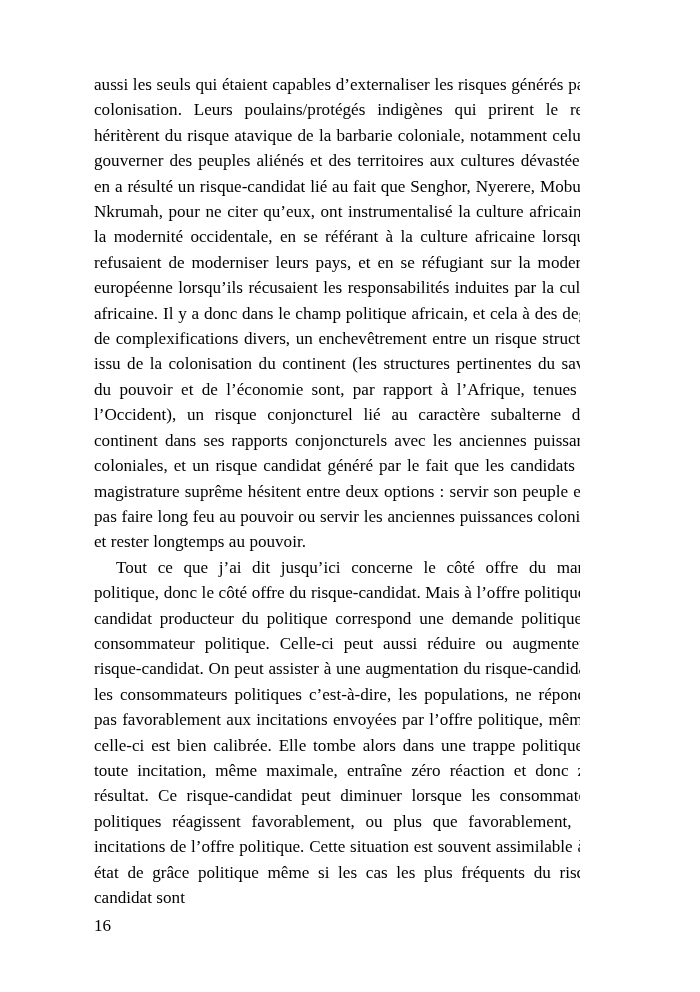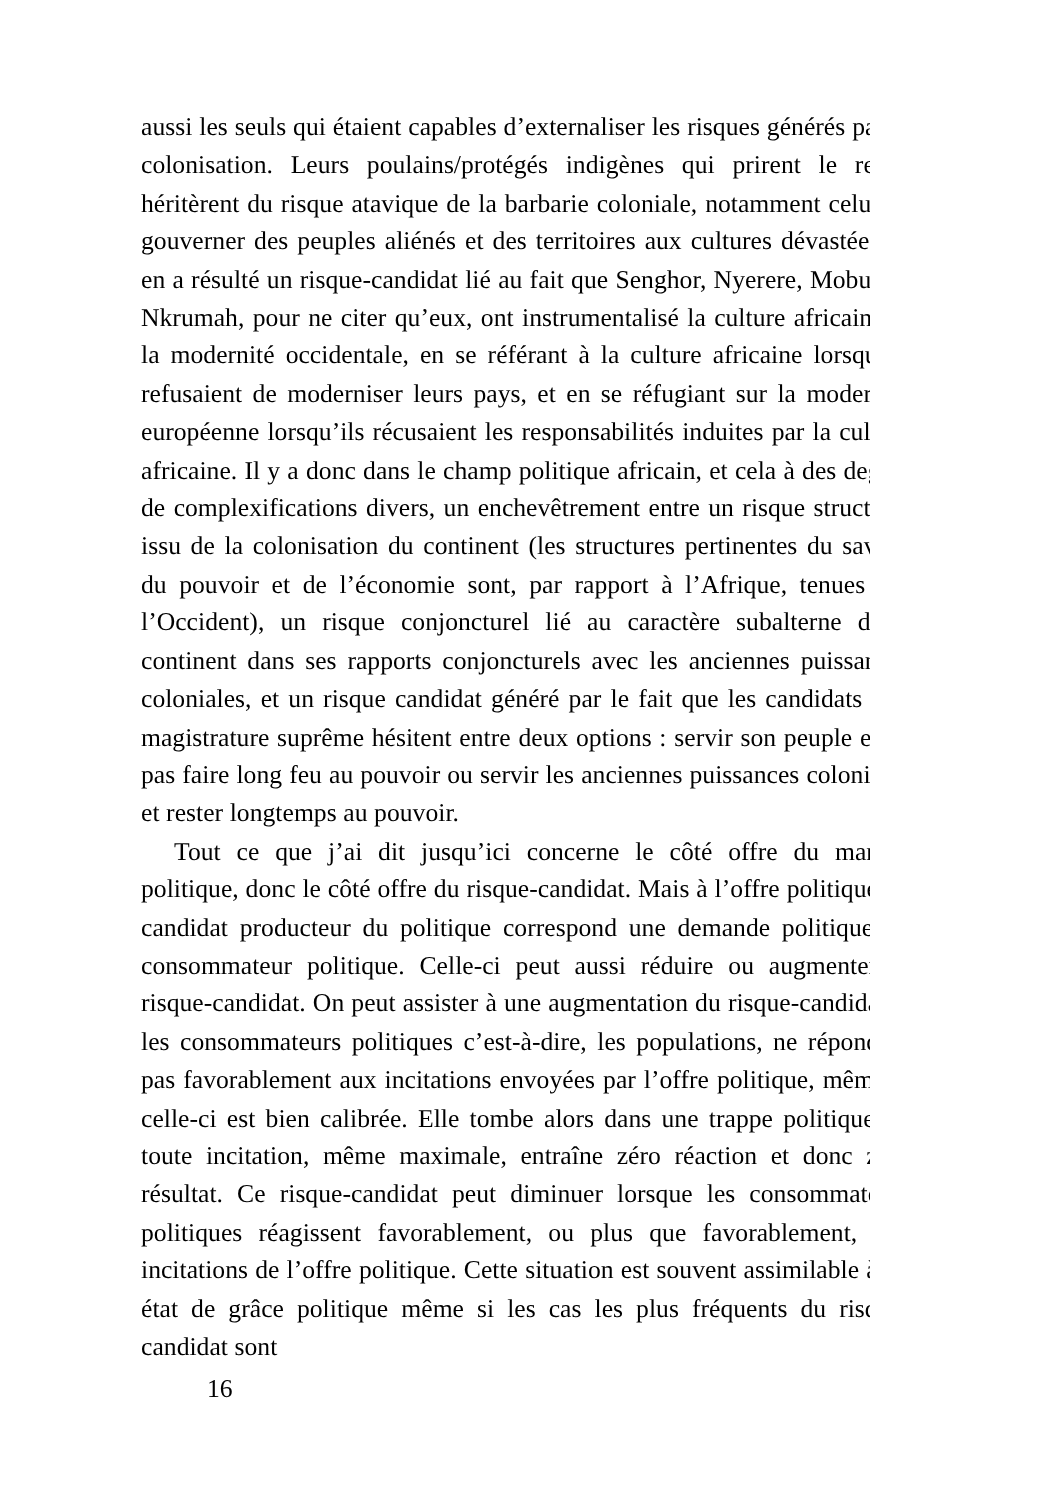--- a/index.html
+++ b/index.html
@@ -41,21 +41,20 @@
   .para.indent {
     text-indent: 22px;
   }
   .page-number {
     position: absolute;
     left: 94px;
     top: 916px;
     font-size: 17.1px;
     line-height: 20px;
     text-align: center;
-    margin-left: 44px;
   }
 </style>
 </head>
 <body>
 
 <div class="page">
 
   <div class="text-block">
     <p class="para">aussi les seuls qui étaient capables d’externaliser les risques générés par la colonisation. Leurs poulains/protégés indigènes qui prirent le relais héritèrent du risque atavique de la barbarie coloniale, notamment celui de gouverner des peuples aliénés et des territoires aux cultures dévastées. Il en a résulté un risque-candidat lié au fait que Senghor, Nyerere, Mobutou, Nkrumah, pour ne citer qu’eux, ont instrumentalisé la culture africaine et la modernité occidentale, en se référant à la culture africaine lorsqu’ils refusaient de moderniser leurs pays, et en se réfugiant sur la modernité européenne lorsqu’ils récusaient les responsabilités induites par la culture africaine. Il y a donc dans le champ politique africain, et cela à des degrés de complexifications divers, un enchevêtrement entre un risque structurel issu de la colonisation du continent (les structures pertinentes du savoir, du pouvoir et de l’économie sont, par rapport à l’Afrique, tenues par l’Occident), un risque conjoncturel lié au caractère subalterne dudit continent dans ses rapports conjoncturels avec les anciennes puissances coloniales, et un risque candidat généré par le fait que les candidats à la magistrature suprême hésitent entre deux options : servir son peuple et ne pas faire long feu au pouvoir ou servir les anciennes puissances coloniales et rester longtemps au pouvoir.</p>
     <p class="para indent">Tout ce que j’ai dit jusqu’ici concerne le côté offre du marché politique, donc le côté offre du risque-candidat. Mais à l’offre politique du candidat producteur du politique correspond une demande politique du consommateur politique. Celle-ci peut aussi réduire ou augmenter le risque-candidat. On peut assister à une augmentation du risque-candidat si les consommateurs politiques c’est-à-dire, les populations, ne répondent pas favorablement aux incitations envoyées par l’offre politique, même si celle-ci est bien calibrée. Elle tombe alors dans une trappe politique ou toute incitation, même maximale, entraîne zéro réaction et donc zéro résultat. Ce risque-candidat peut diminuer lorsque les consommateurs politiques réagissent favorablement, ou plus que favorablement, aux incitations de l’offre politique. Cette situation est souvent assimilable à un état de grâce politique même si les cas les plus fréquents du risque-candidat sont</p>

